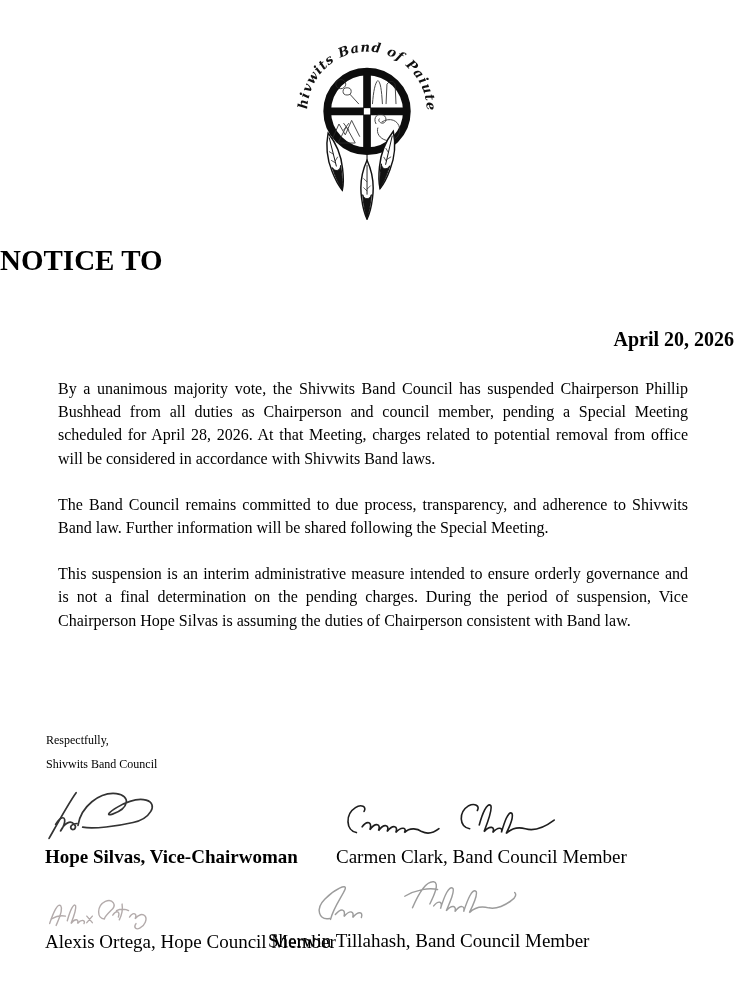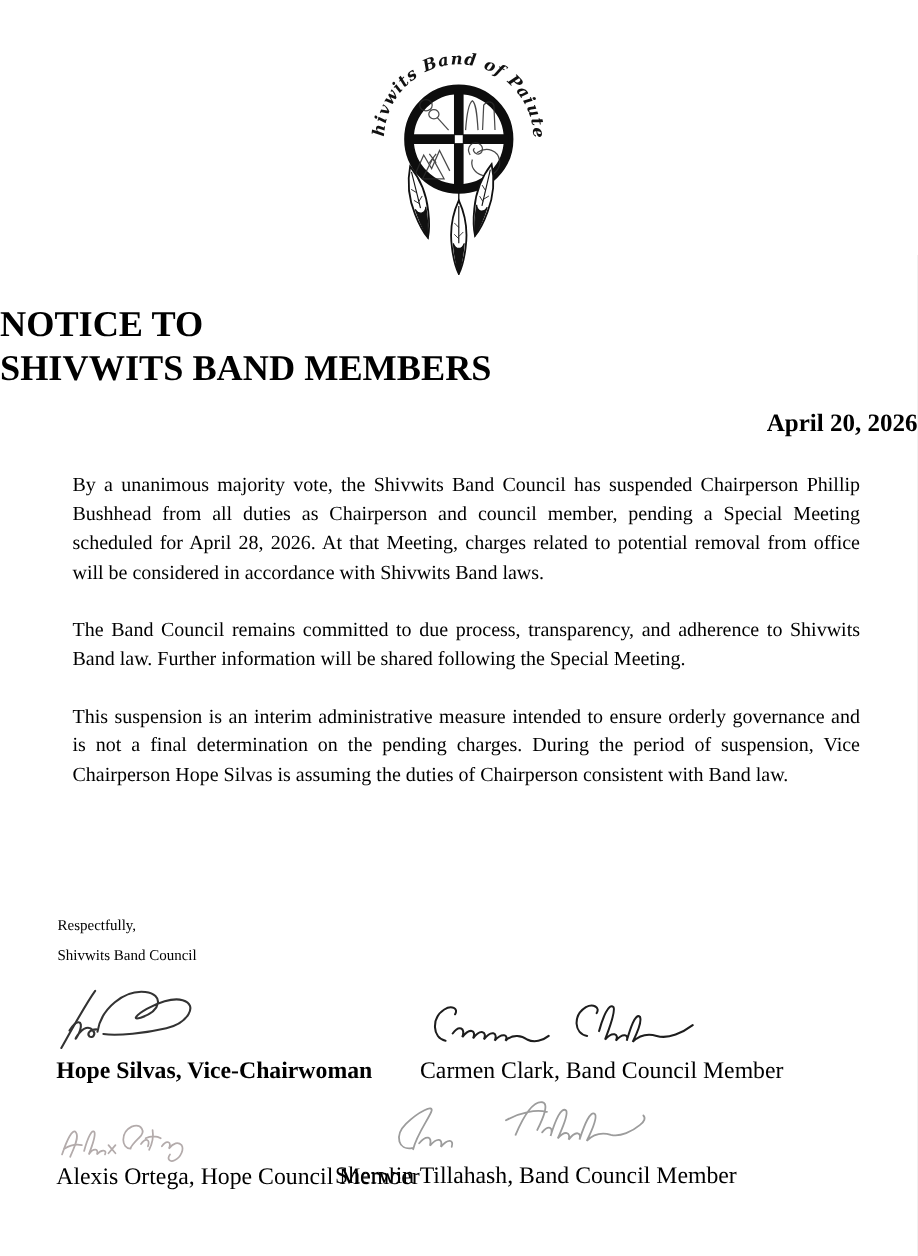--- a/index.html
+++ b/index.html
@@ -111,21 +111,20 @@
 
       <line x1="95" y1="136" x2="95" y2="147" stroke="#111111" stroke-width="1.2"></line>
       <use href="#feather" transform="translate(44,116) rotate(-14 8 0)"></use>
       <use href="#feather" transform="translate(116,114) rotate(13 8 0)"></use>
       <use href="#feather" transform="translate(87,146)"></use>
     </svg>
   </div>
 
   <div class="title">
     <div>NOTICE TO</div>
-    <div>SHIVWITS BAND MEMBERS</div>
   </div>
 
   <div class="date">April 20, 2026</div>
 
   <div class="body-text">
     <p>By a unanimous majority vote, the Shivwits Band Council has suspended Chairperson Phillip Bushhead from all duties as Chairperson and council member, pending a Special Meeting scheduled for April 28, 2026. At that Meeting, charges related to potential removal from office will be considered in accordance with Shivwits Band laws.</p>
     <p>The Band Council remains committed to due process, transparency, and adherence to Shivwits Band law. Further information will be shared following the Special Meeting.</p>
     <p>This suspension is an interim administrative measure intended to ensure orderly governance and is not a final determination on the pending charges. During the period of suspension, Vice Chairperson Hope Silvas is assuming the duties of Chairperson consistent with Band law.</p>
   </div>
 

